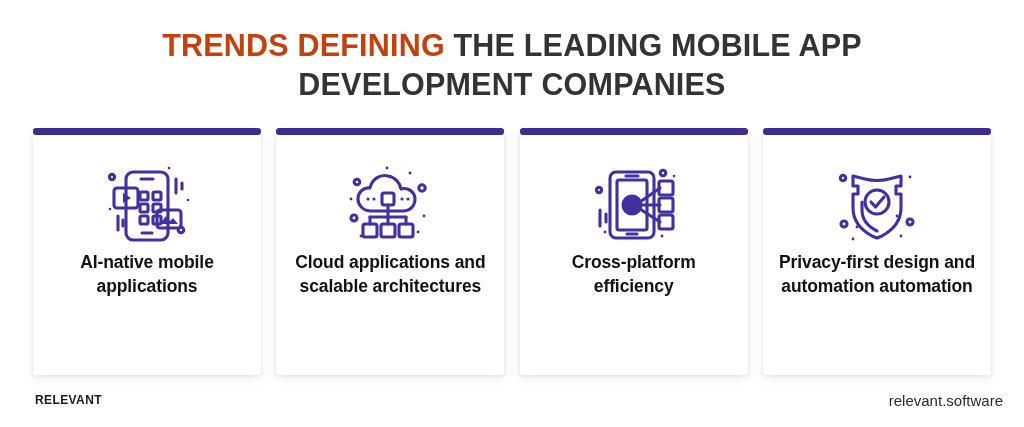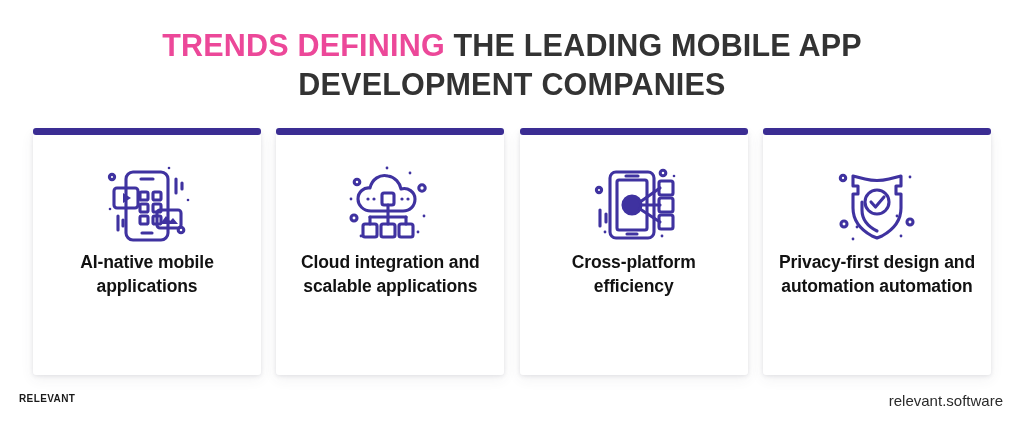--- a/index.html
+++ b/index.html
@@ -34,21 +34,21 @@
   }
   .title-line {
     font-size: 30.5px;
     line-height: 39px;
     font-weight: 700;
     letter-spacing: 0.2px;
     color: #333333;
     white-space: nowrap;
   }
   .title-accent {
-    color: #ec4899;
+    color: #c2410c;
   }
 
   
   .cards {
     position: absolute;
     top: 131px;
     left: 33px;
     width: 958px;
     height: 244px;
     display: flex;
@@ -101,23 +101,23 @@
   
   .footer {
     position: absolute;
     left: 0;
     bottom: 0;
     width: 1024px;
     height: 44px;
   }
   .footer-logo {
     position: absolute;
-    left: 19px;
+    left: 35px;
     top: 10px;
-    font-size: 10px;
+    font-size: 12px;
     font-weight: 700;
     letter-spacing: 0.4px;
     color: #1a1a1a;
   }
   .footer-url {
     position: absolute;
     right: 21px;
     top: 9px;
     font-size: 15px;
     font-weight: 400;
@@ -199,21 +199,21 @@
           <circle cx="78" cy="24" r="3.2"></circle>
           <circle cx="10" cy="54" r="3"></circle>
           <circle cx="43" cy="4" r="1.4" fill="#3f32a0" stroke="none"></circle>
           <circle cx="66" cy="9" r="1.4" fill="#3f32a0" stroke="none"></circle>
           <circle cx="7" cy="35" r="1.4" fill="#3f32a0" stroke="none"></circle>
           <circle cx="80" cy="52" r="1.4" fill="#3f32a0" stroke="none"></circle>
           <circle cx="17" cy="72" r="1.4" fill="#3f32a0" stroke="none"></circle>
           <circle cx="74" cy="68" r="1.4" fill="#3f32a0" stroke="none"></circle>
         </svg>
       </div>
-      <div class="card-label">Cloud integration and scalable applications</div>
+      <div class="card-label">Cloud applications and scalable architectures</div>
     </div>
 
     <div class="card">
       <div class="card-topbar"></div>
       <div class="card-icon">
         <svg width="92" height="84" viewBox="0 0 92 84" fill="none" stroke="#3f32a0" stroke-width="3.1" stroke-linecap="round" stroke-linejoin="round">
 
           <rect x="22" y="8" width="44" height="66" rx="6"></rect>
           <rect x="29" y="16" width="30" height="50" rx="2"></rect>
           <line x1="38" y1="12" x2="50" y2="12"></line>

